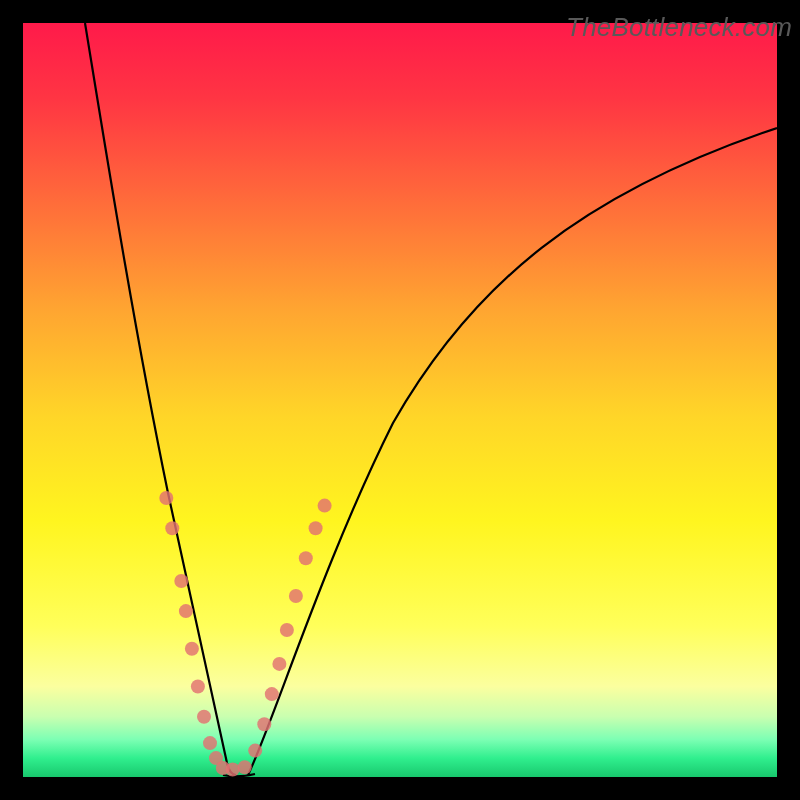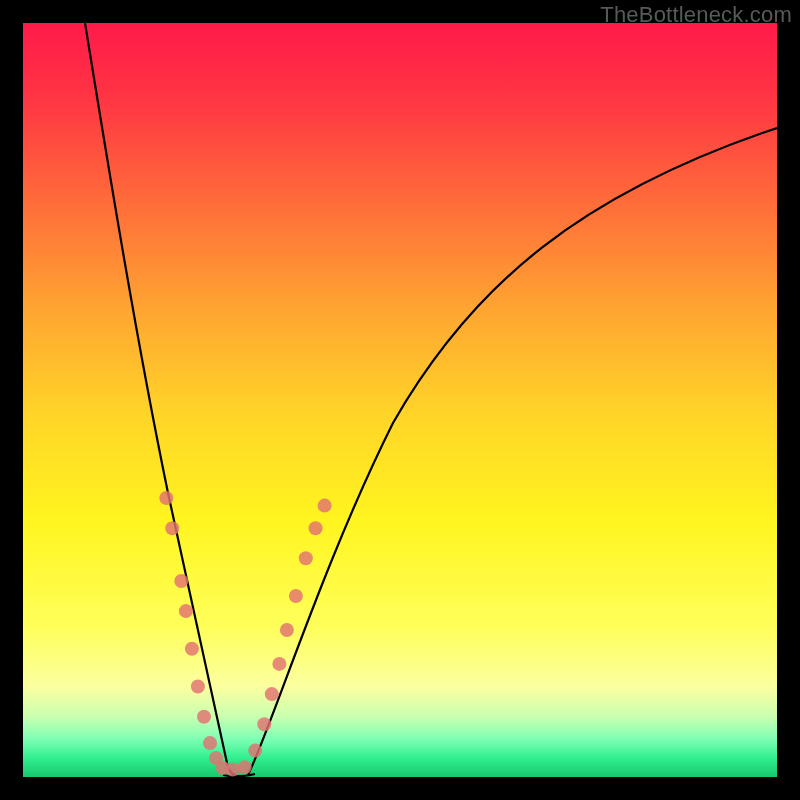--- a/index.html
+++ b/index.html
@@ -43,27 +43,28 @@
   }
   svg.curve {
     position: absolute;
     top: 0;
     left: 0;
     width: 754px;
     height: 754px;
   }
   .watermark {
     position: absolute;
-    top: 2px;
+    top: 12px;
     right: 8px;
     color: #595959;
-    font-size: 22px;
+    font-size: 26px;
     font-weight: 500;
     letter-spacing: 0.2px;
     user-select: none;
+    font-style: italic;
   }
 </style>
 </head>
 <body>
 
 <div class="frame">
   <div class="plot">
     <svg class="curve" viewBox="0 0 754 754">
       <path d="M 62 0
                C 80 110, 110 300, 145 470

